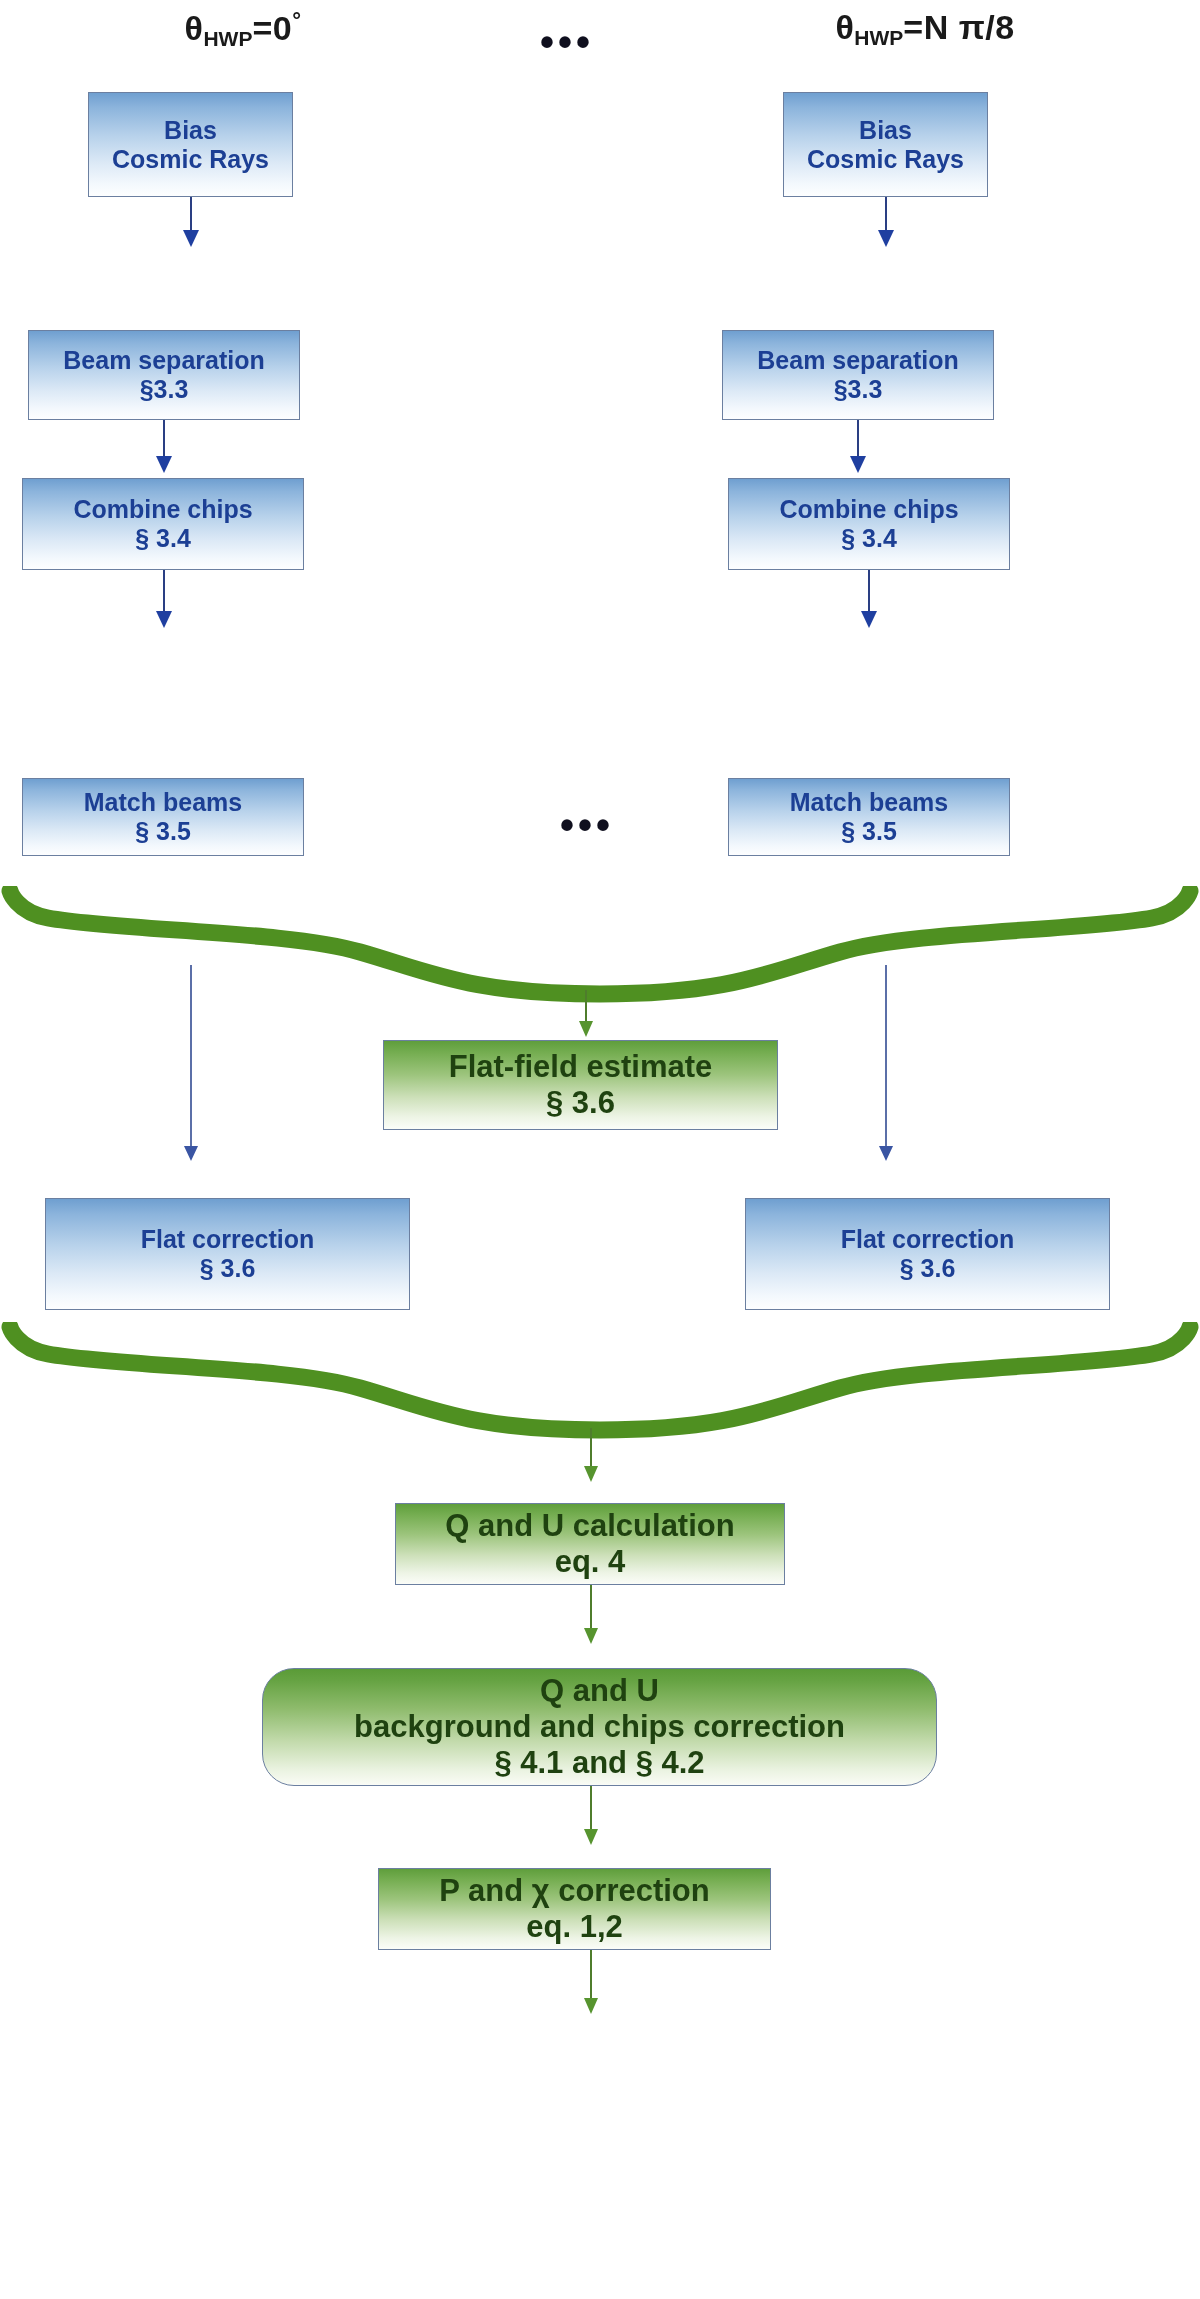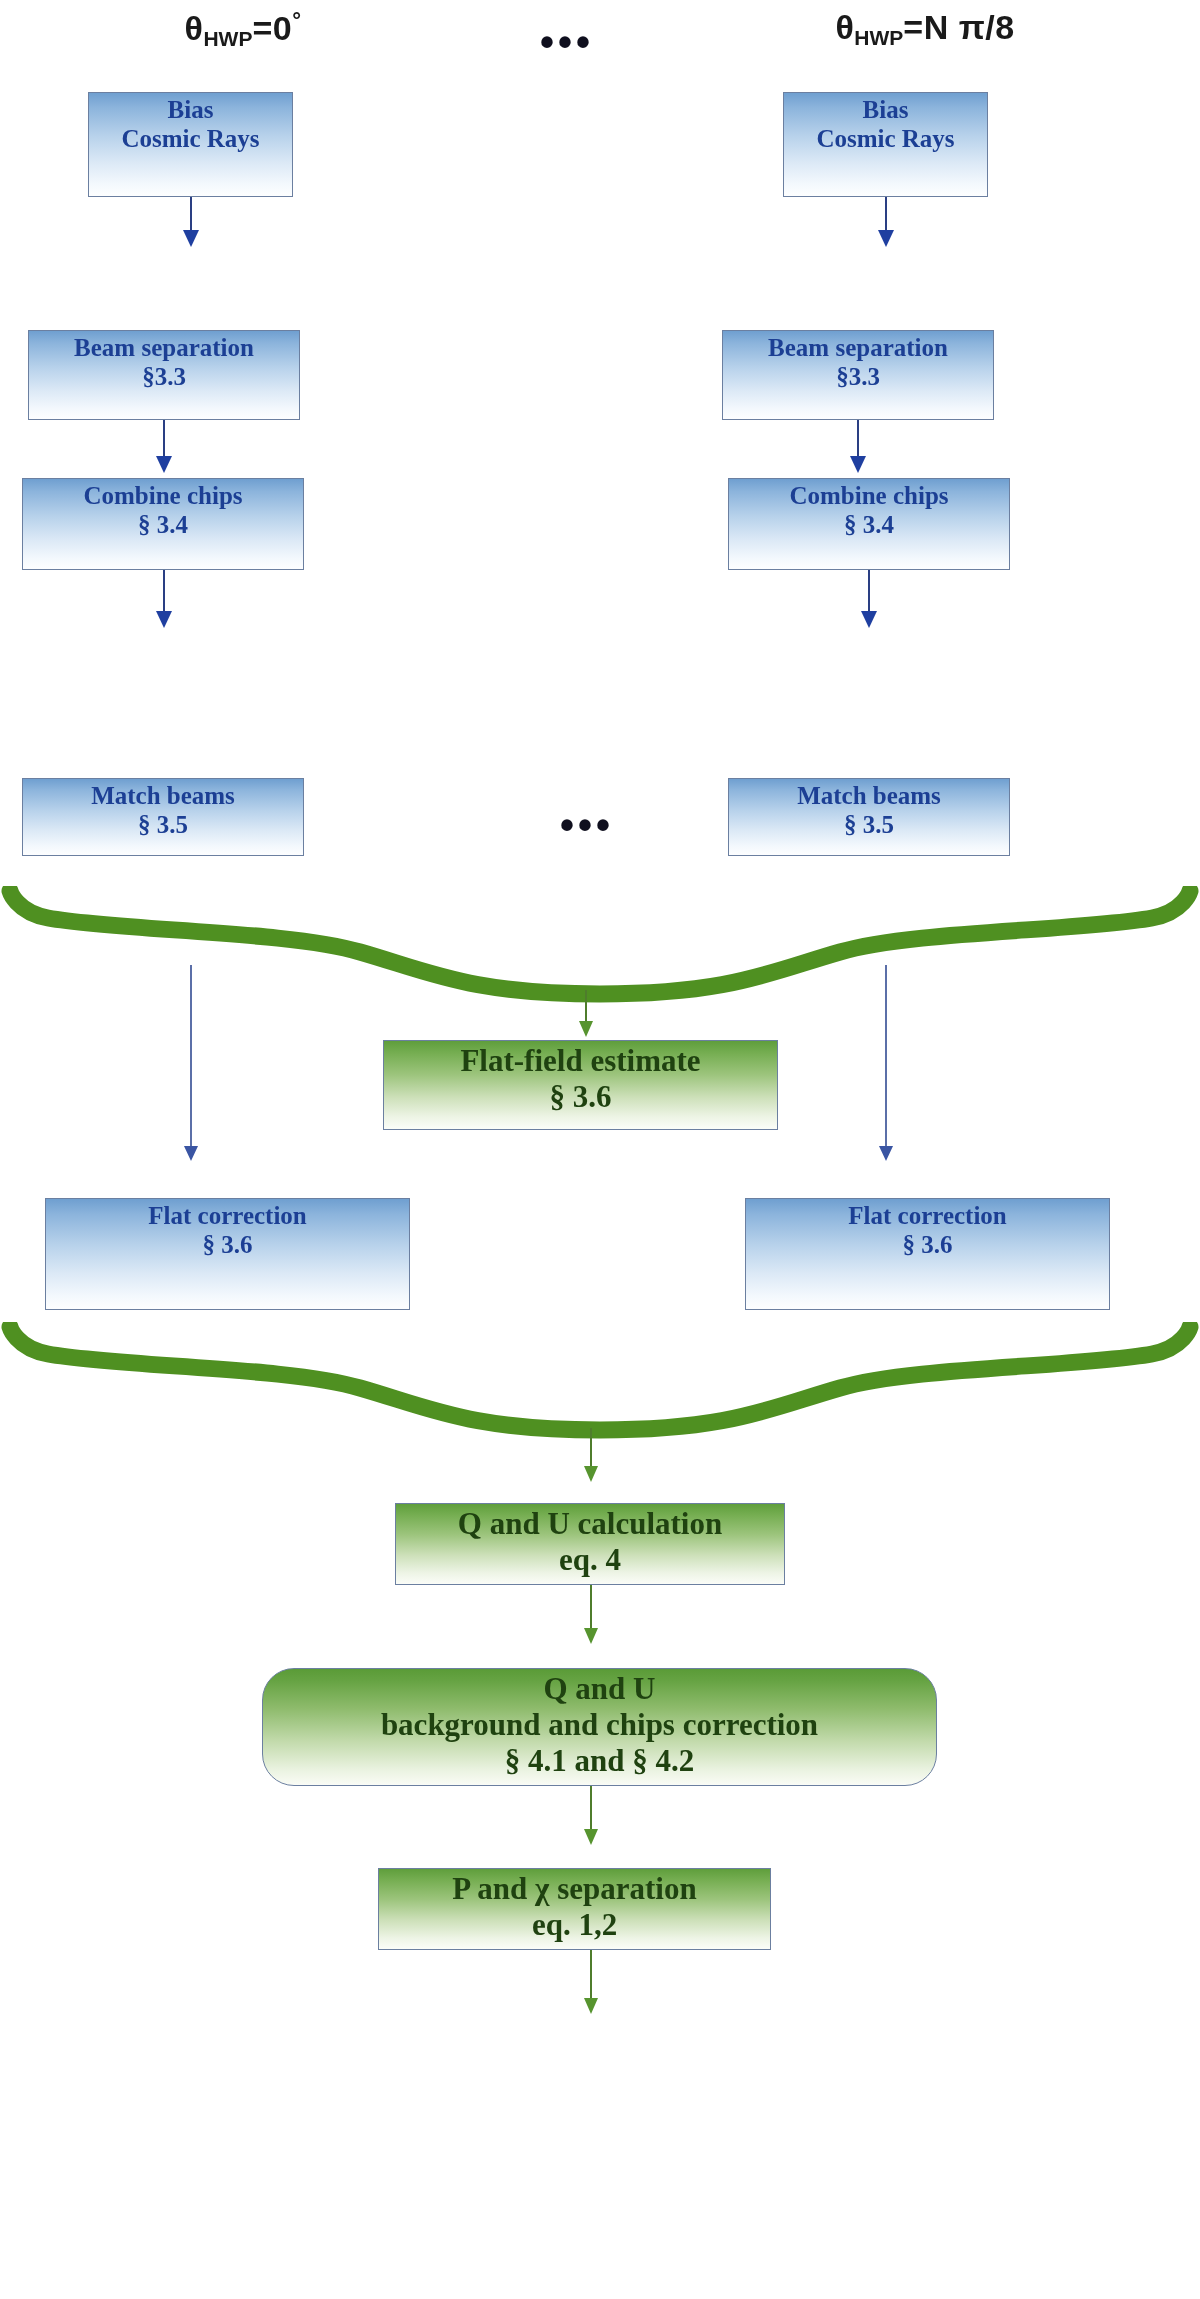--- a/index.html
+++ b/index.html
@@ -52,28 +52,27 @@
     letter-spacing: 4px;
     white-space: nowrap;
   }
 
   
   .node {
     position: absolute;
     box-sizing: border-box;
     border: 1px solid #6b7fa0;
     display: flex;
-    align-items: flex-start;
+    align-items: center;
     justify-content: center;
     text-align: center;
     line-height: 1.16;
     font-weight: bold;
     padding: 2px 0;
     box-shadow: 0 0 0 0 rgba(0,0,0,0);
-    font-family: Liberation Serif, serif;
   }
   .node .txt { display: block; width: 100%; }
 
   .node.blue {
     background: linear-gradient(to bottom, #6f9fd0 0%, #8cb4dc 14%, #b8d2eb 42%, #dce9f6 68%, #f3f8fd 88%, #fdfeff 100%);
     color: #1c3f94;
     font-size: 25px;
   }
   .node.green {
     background: linear-gradient(to bottom, #5f9e3c 0%, #76ae52 14%, #9cc47c 38%, #cde0b9 64%, #edf4e5 86%, #fbfdf8 100%);
@@ -265,21 +264,21 @@
   <div class="node green strong" style="left:262px; top:1668px; width:675px; height:118px;">
     <span class="txt"><span>Q and U</span><br><span>background and chips correction</span><br><span>§ 4.1 and § 4.2</span></span>
   </div>
 
   <div class="conn greenthin" style="left:590px; top:1786px; height:62px;">
     <div class="shaft" style="height:45px;"></div>
     <div class="head" style="top:43px;"></div>
   </div>
 
   <div class="node green" style="left:378px; top:1868px; width:393px; height:82px;">
-    <span class="txt"><span>P and χ separation</span><br><span>eq. 1,2</span></span>
+    <span class="txt"><span>P and χ correction</span><br><span>eq. 1,2</span></span>
   </div>
 
   <div class="conn greenthin" style="left:590px; top:1950px; height:68px;">
     <div class="shaft" style="height:50px;"></div>
     <div class="head" style="top:48px;"></div>
   </div>
 
 
 </div>
 

